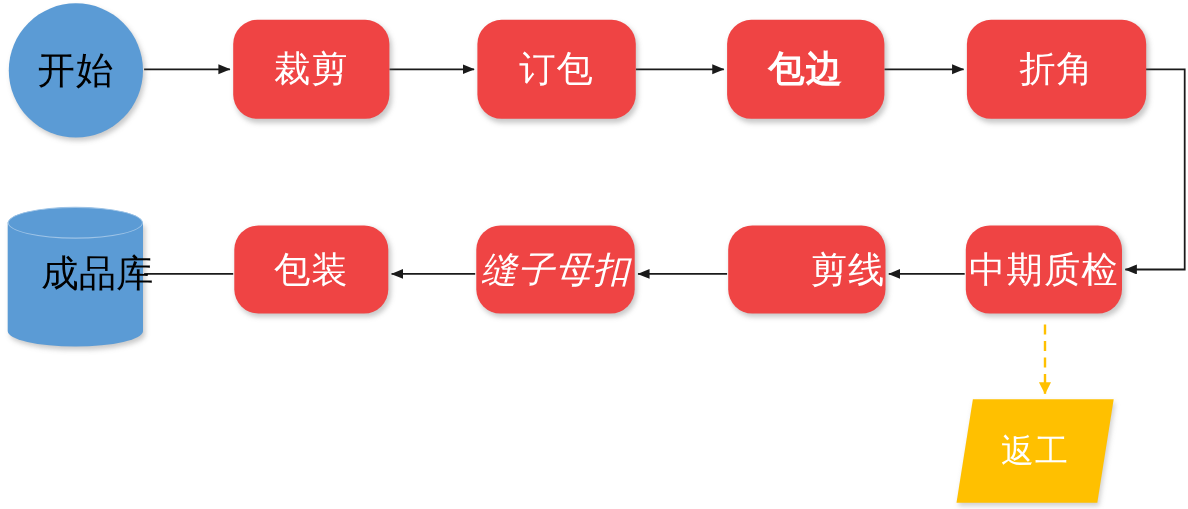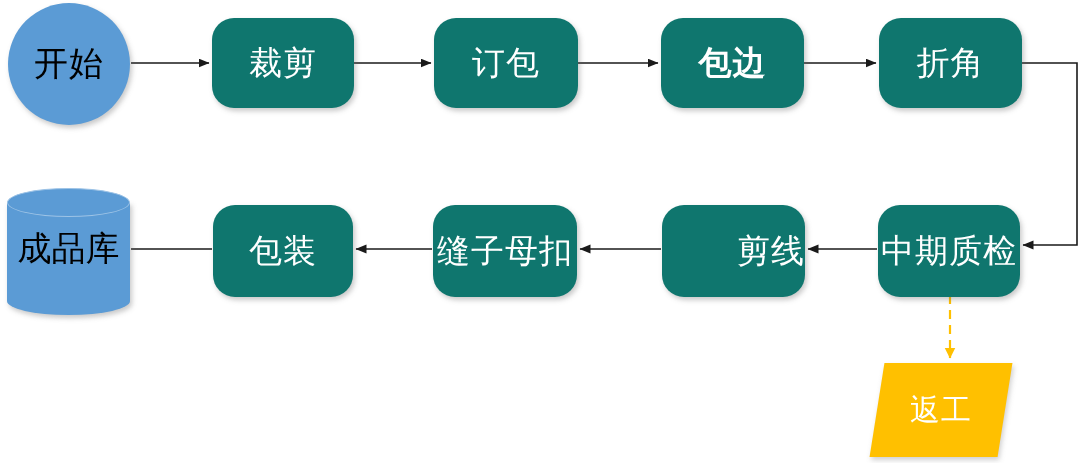--- a/index.html
+++ b/index.html
@@ -28,29 +28,29 @@
     display: flex;
     align-items: center;
     justify-content: center;
     box-sizing: border-box;
     color: #ffffff;
     font-size: 33px;
     letter-spacing: 1px;
     white-space: nowrap;
   }
   .process {
-    background: #0f766e;
+    background: #ef4444;
     border-radius: 22px;
     box-shadow: 2px 3px 5px rgba(100,100,100,0.35);
     top: 18px;
     height: 90px;
   }
   .process.bottom-row {
     top: 205px;
-    height: 92px;
+    height: 80px;
   }
   .circle-node {
     left: 8px;
     top: 3px;
     width: 122px;
     height: 122px;
     border-radius: 50%;
     background: #5b9bd5;
     color: #000000;
     font-size: 34px;
@@ -86,20 +86,21 @@
   }
   .cyl-label {
     position: absolute;
     left: 0;
     top: 38px;
     width: 123px;
     text-align: center;
     color: #000000;
     font-size: 34px;
     white-space: nowrap;
+    padding-left: 20px;
   }
   
   .parallelogram {
     position: absolute;
     left: 877px;
     top: 363px;
     width: 128px;
     height: 94px;
     background: #ffc000;
     transform: skewX(-9deg);
@@ -111,24 +112,24 @@
   .parallelogram .label {
     transform: skewX(9deg);
     color: #ffffff;
     font-size: 30px;
     letter-spacing: 1px;
   }
   
   .n-cut          { left: 212px; width: 142px; }
   .n-stitch       { left: 434px; width: 144px; align-items: center; }
   .n-bind         { left: 661px; width: 143px; font-weight: bold; }
-  .n-fold         { left: 879px; width: 143px; }
+  .n-fold         { left: 879px; width: 163px; }
   .n-inspect      { left: 878px; width: 142px; }
   .n-trim         { left: 662px; width: 143px; justify-content: flex-end; }
-  .n-snap         { left: 433px; width: 144px; }
+  .n-snap         { left: 433px; width: 144px; font-style: italic; }
   .n-pack         { left: 213px; width: 140px; }
 </style>
 </head>
 <body>
 
 <div class="canvas">
 
   <svg class="connectors" viewBox="0 0 1080 463" xmlns="http://www.w3.org/2000/svg">
     <defs>
       <marker id="arrow-black" markerWidth="12" markerHeight="10" refX="10.5" refY="4.5" orient="auto" markerUnits="userSpaceOnUse">

